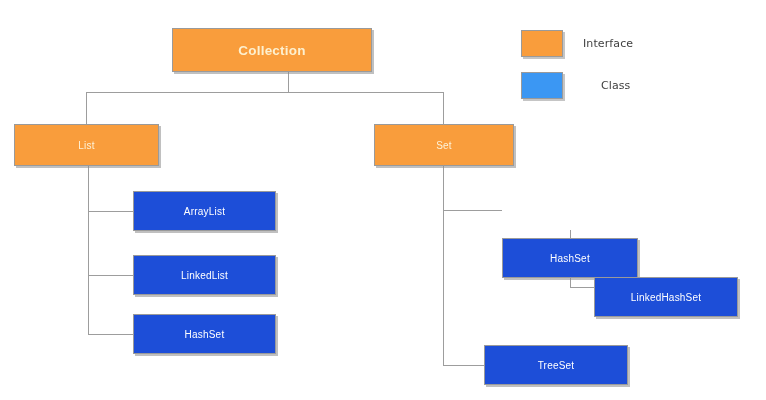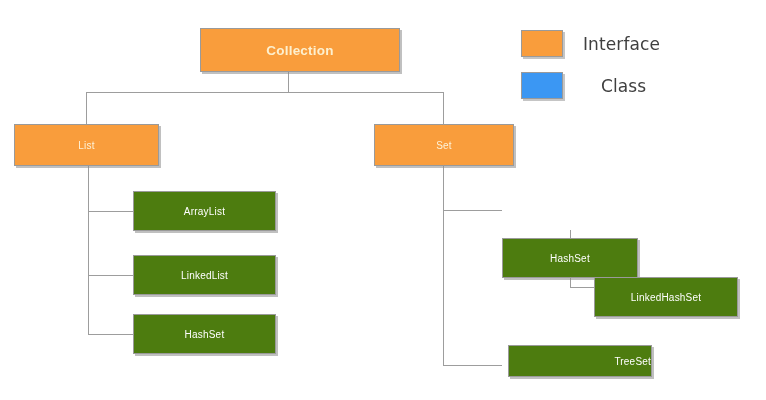--- a/index.html
+++ b/index.html
@@ -32,21 +32,21 @@
   }
   .node.interface {
     background: #f99d3c;
     color: #fdf2d8;
   }
   .node.iface-root {
     font-weight: bold;
     color: #fdf0cf;
   }
   .node.klass {
-    background: #4d7c0f;
+    background: #1d4ed8;
     color: #ffffff;
   }
   .edge {
     position: absolute;
     background: #9d9d9d;
   }
   .edge.h { height: 1px; }
   .edge.v { width: 1px; }
 
   .legend {
@@ -68,21 +68,21 @@
     width: 42px;
     height: 27px;
     box-sizing: border-box;
     border: 1px solid #9a9a9a;
     box-shadow: 2px 2px 0 rgba(140,140,140,0.5);
   }
   .swatch.interface { background: #f99d3c; }
   .swatch.klass { background: #3b97f3; }
   .legend-label {
     margin-left: 20px;
-    font-size: 17px;
+    font-size: 11px;
     color: #3f3f3f;
     font-family: "DejaVu Sans", sans-serif;
     letter-spacing: 0.1px;
     white-space: nowrap;
   }
   .legend-row.r1 .legend-label { margin-left: 38px; }
 </style>
 </head>
 <body>
 
@@ -98,21 +98,21 @@
   <div class="edge h" style="left:88px; top:275px; width:45px;"></div>
   <div class="edge h" style="left:88px; top:334px; width:45px;"></div>
 
   <div class="edge v" style="left:443px; top:166px; height:199px;"></div>
   <div class="edge h" style="left:443px; top:210px; width:59px;"></div>
   <div class="edge h" style="left:443px; top:365px; width:59px;"></div>
 
   <div class="edge v" style="left:570px; top:230px; height:57px;"></div>
   <div class="edge h" style="left:570px; top:287px; width:24px;"></div>
 
-  <div class="node interface iface-root" style="left:200px; top:28px; width:200px; height:44px; font-size:13.5px;">
+  <div class="node interface iface-root" style="left:172px; top:28px; width:200px; height:44px; font-size:13.5px;">
     <span>Collection</span>
   </div>
 
   <div class="node interface" style="left:14px; top:124px; width:145px; height:42px;">
     <span>List</span>
   </div>
 
   <div class="node interface" style="left:374px; top:124px; width:140px; height:42px;">
     <span>Set</span>
   </div>
@@ -130,21 +130,21 @@
   </div>
 
   <div class="node klass" style="left:502px; top:190px; width:136px; height:40px;margin-top:48px;">
     <span>HashSet</span>
   </div>
 
   <div class="node klass" style="left:594px; top:267px; width:144px; height:40px;margin-top:10px;">
     <span>LinkedHashSet</span>
   </div>
 
-  <div class="node klass" style="left:508px; top:345px; width:144px; height:32px;justify-content:flex-end;">
+  <div class="node klass" style="left:484px; top:345px; width:144px; height:40px;">
     <span>TreeSet</span>
   </div>
 
   <div class="legend">
     <div class="legend-row r0">
       <div class="swatch interface"></div>
       <div class="legend-label">Interface</div>
     </div>
     <div class="legend-row r1">
       <div class="swatch klass"></div>

